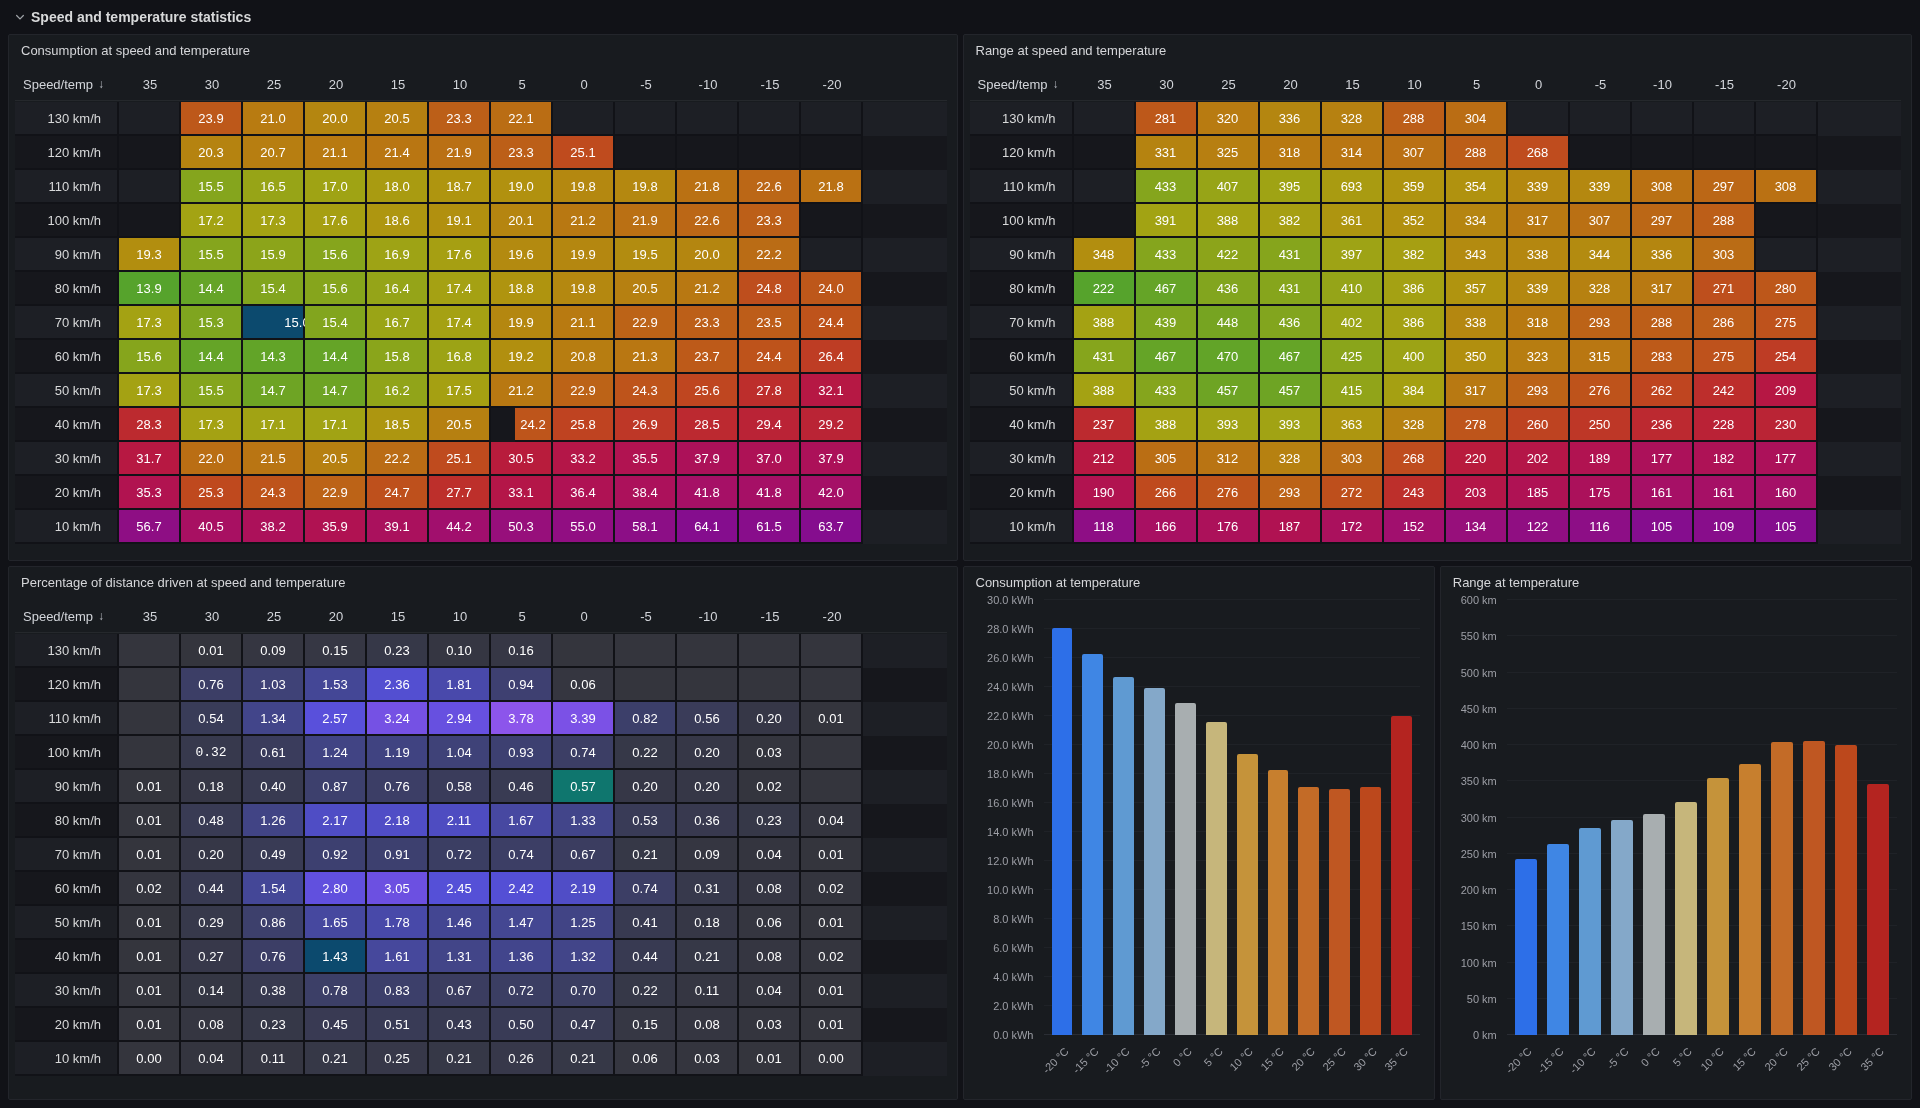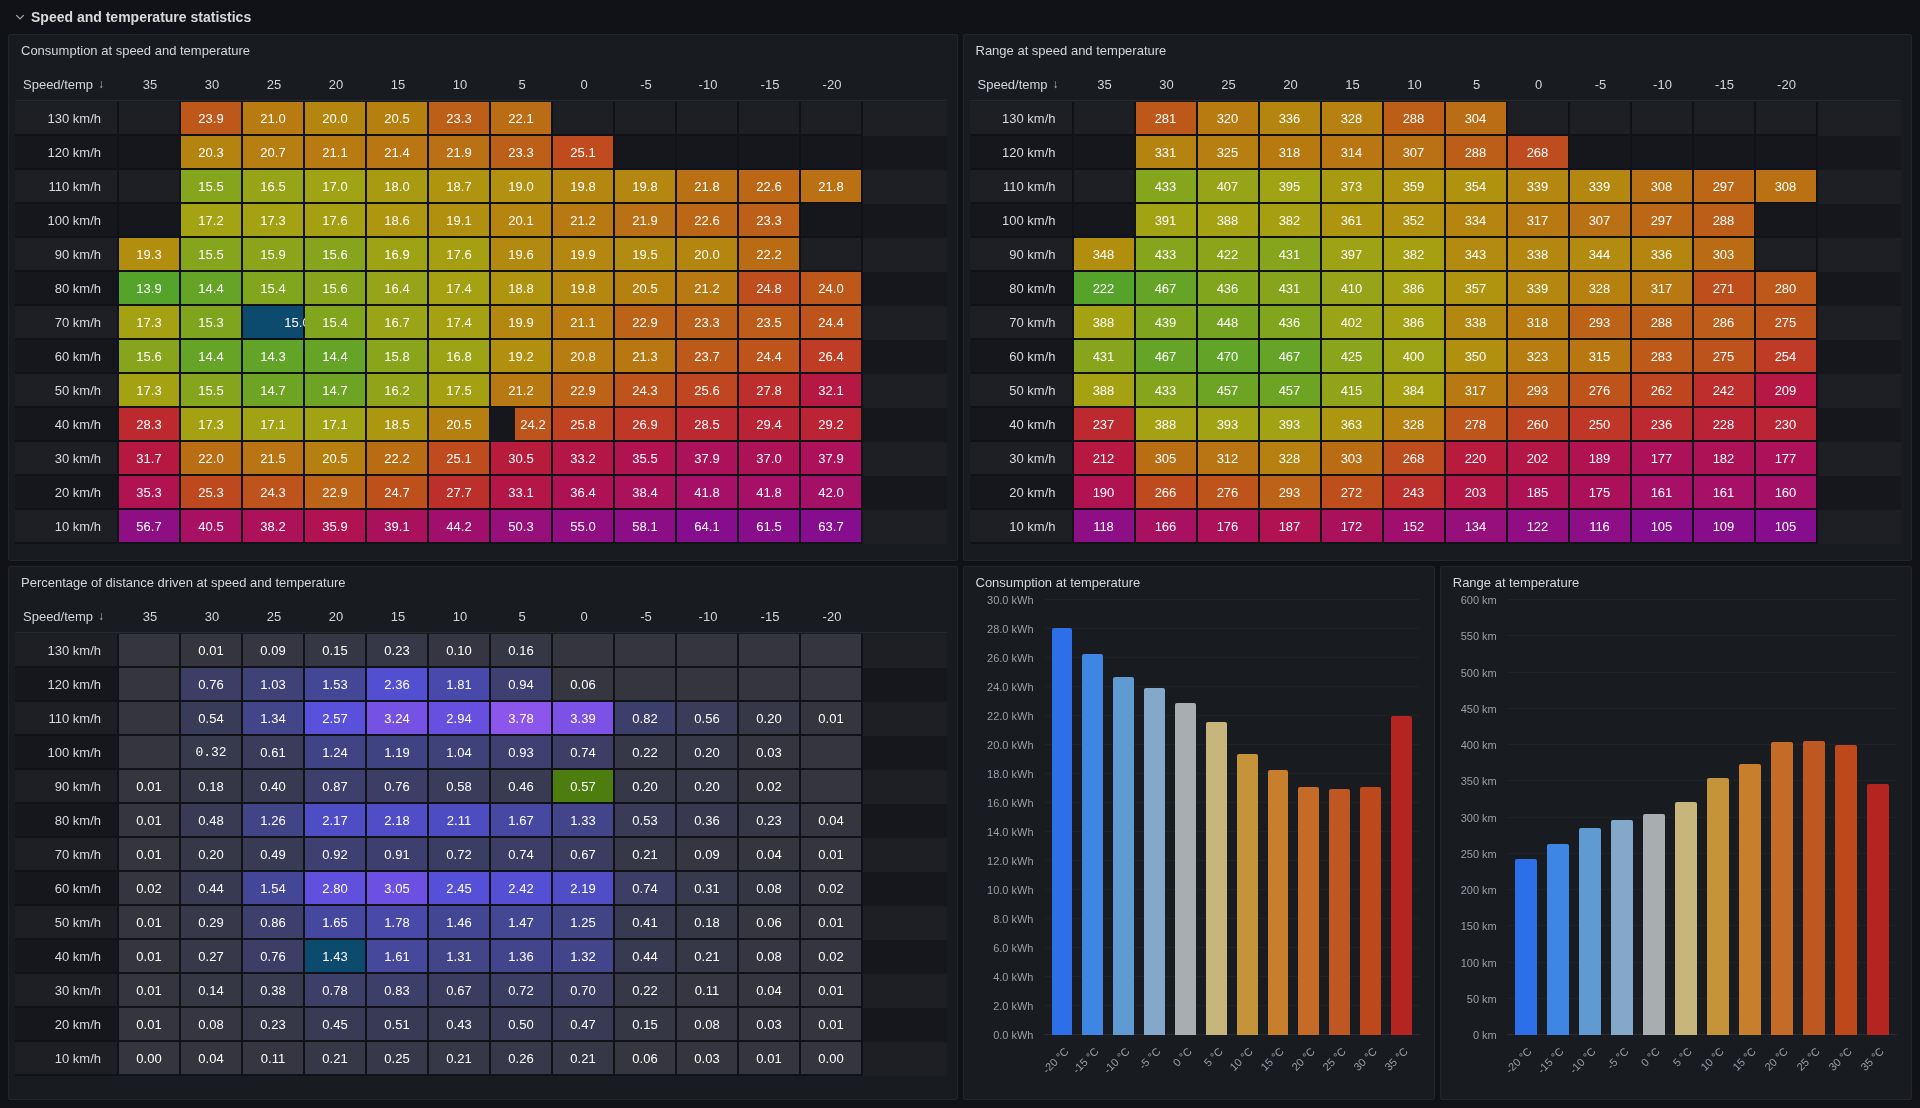--- a/index.html
+++ b/index.html
@@ -364,21 +364,21 @@
             <div class="hm-cell" style="background: transparent;"></div>
             <div class="hm-cell" style="background: transparent;"></div>
             <div class="hm-cell" style="background: transparent;"></div>
           </div>
           <div class="hm-row hm-drow odd">
             <div class="hm-label">110 km/h</div>
             <div class="hm-cell" style="background: transparent;"></div>
             <div class="hm-cell" style="background: rgb(133, 165, 29);">433</div>
             <div class="hm-cell" style="background: rgb(151, 164, 23);">407</div>
             <div class="hm-cell" style="background: rgb(159, 163, 20);">395</div>
-            <div class="hm-cell" style="background: rgb(169, 155, 17);">373</div>
+            <div class="hm-cell" style="background: rgb(169, 155, 17);">693</div>
             <div class="hm-cell" style="background: rgb(175, 148, 15);">359</div>
             <div class="hm-cell" style="background: rgb(176, 146, 15);">354</div>
             <div class="hm-cell" style="background: rgb(180, 136, 16);">339</div>
             <div class="hm-cell" style="background: rgb(180, 136, 16);">339</div>
             <div class="hm-cell" style="background: rgb(186, 113, 19);">308</div>
             <div class="hm-cell" style="background: rgb(187, 103, 22);">297</div>
             <div class="hm-cell" style="background: rgb(186, 113, 19);">308</div>
           </div>
           <div class="hm-row hm-drow even">
             <div class="hm-label">100 km/h</div>
@@ -616,21 +616,21 @@
           </div>
           <div class="hm-row hm-drow odd">
             <div class="hm-label">90 km/h</div>
             <div class="hm-cell" style="background: rgb(52, 53, 61);">0.01</div>
             <div class="hm-cell" style="background: rgb(54, 55, 70);">0.18</div>
             <div class="hm-cell" style="background: rgb(56, 58, 81);">0.40</div>
             <div class="hm-cell" style="background: rgb(61, 64, 109);">0.87</div>
             <div class="hm-cell" style="background: rgb(60, 62, 102);">0.76</div>
             <div class="hm-cell" style="background: rgb(58, 60, 91);">0.58</div>
             <div class="hm-cell" style="background: rgb(57, 59, 83);">0.46</div>
-            <div class="hm-cell" style="background: #4d7c0f;">0.57</div>
+            <div class="hm-cell" style="background: #0f766e;">0.57</div>
             <div class="hm-cell" style="background: rgb(54, 55, 71);">0.20</div>
             <div class="hm-cell" style="background: rgb(54, 55, 71);">0.20</div>
             <div class="hm-cell" style="background: rgb(52, 53, 62);">0.02</div>
             <div class="hm-cell" style="background: rgb(52, 53, 61);"></div>
           </div>
           <div class="hm-row hm-drow even">
             <div class="hm-label">80 km/h</div>
             <div class="hm-cell" style="background: rgb(52, 53, 61);">0.01</div>
             <div class="hm-cell" style="background: rgb(57, 59, 84);">0.48</div>
             <div class="hm-cell" style="background: rgb(65, 68, 133);">1.26</div>

